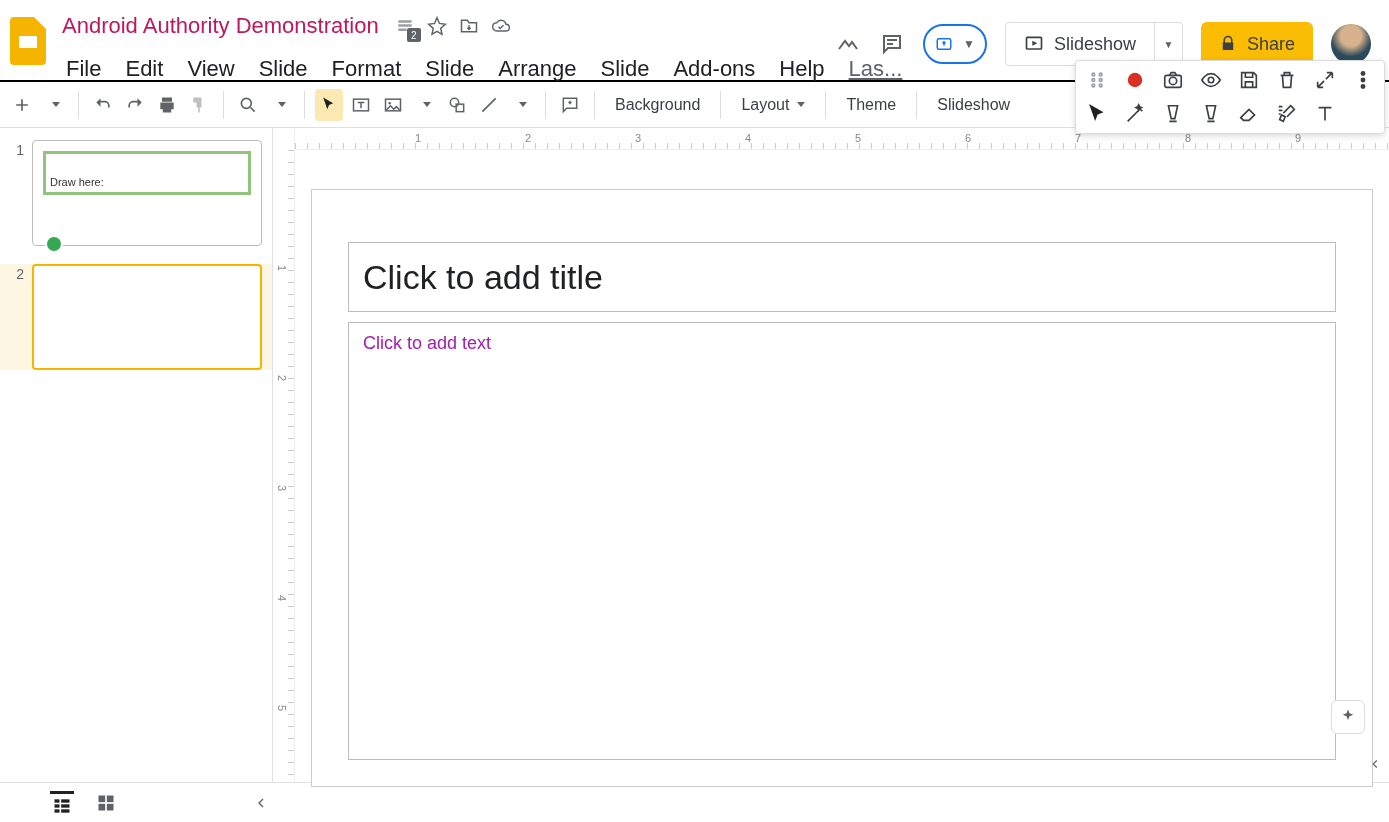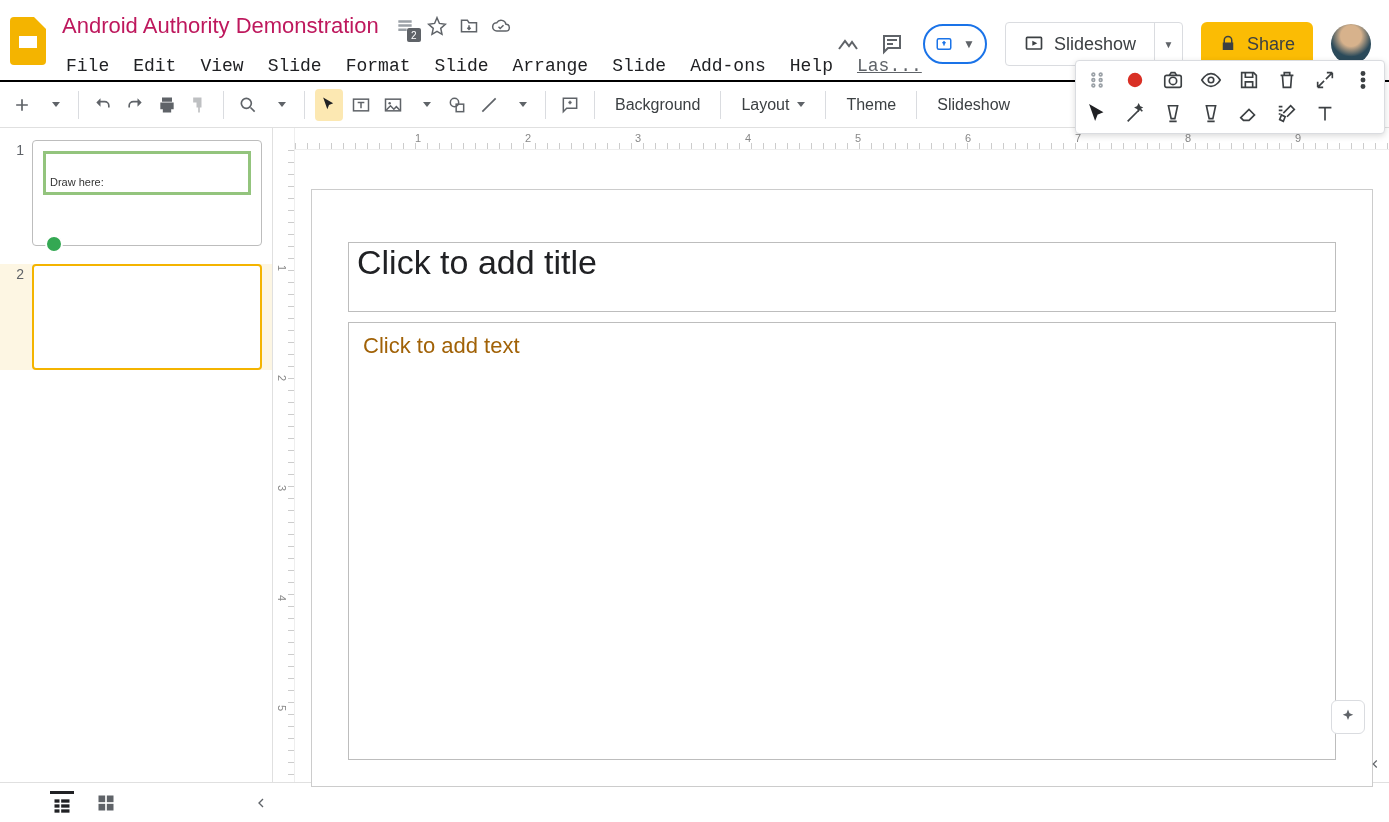--- a/index.html
+++ b/index.html
@@ -11,21 +11,21 @@
   .app-logo { width: 40px; height: 54px; display: flex; align-items: center; justify-content: center; margin-top: 6px; }
   .app-logo svg { width: 36px; height: 48px; }
   .title-area { margin-left: 8px; display: flex; flex-direction: column; }
   .title-row { display: flex; align-items: center; gap: 8px; height: 36px; }
   .doc-title { font-size: 22px; color: #be185d; padding: 2px 6px; }
   .title-icon { width: 24px; height: 24px; display: flex; align-items: center; justify-content: center; color: #5f6368; cursor: pointer; }
   .title-icon svg { width: 20px; height: 20px; fill: #5f6368; }
   .badge { position: relative; }
   .badge-num { position: absolute; bottom: -4px; right: -4px; background: #5f6368; color: #fff; font-size: 10px; width: 14px; height: 14px; display:flex;align-items:center;justify-content:center; border-radius:2px;}
   .menus { display: flex; gap: 4px; padding-top: 8px; }
-  .menu-item { font-size: 18px; color: #202124; padding: 4px 10px; cursor: pointer; border-radius: 4px; font-family: Liberation Mono, monospace; }
+  .menu-item { font-size: 22px; color: #202124; padding: 4px 10px; cursor: pointer; border-radius: 4px; }
   .menu-item.last { color: #5f6368; text-decoration: underline; }
   .header-right { position: absolute; right: 18px; top: 22px; display: flex; align-items: center; gap: 18px; }
   .hr-icon { width: 26px; height: 26px; display:flex;align-items:center;justify-content:center; color:#5f6368; cursor:pointer; }
   .hr-icon svg { width: 24px; height: 24px; fill: none; stroke: #5f6368; stroke-width: 2; }
   .present-chip { border:2px solid #1a73e8; border-radius: 20px; height:40px; padding:0 10px; display:flex; align-items:center; gap:6px; }
   .present-chip svg { width:18px; height:18px; fill:#1a73e8; }
   .present-drop { font-size:12px; color:#5f6368; margin-left:4px; }
   .slideshow-btn { display:flex; align-items:center; border:1px solid #dadce0; border-radius:4px; height:44px; }
   .slideshow-main { display:flex; align-items:center; gap:10px; padding:0 18px; color:#3c4043; font-size:18px; cursor:pointer; }
   .slideshow-main svg { width:20px; height:20px; fill:#3c4043; }
@@ -55,24 +55,24 @@
   .thumb .mini-avatar { position:absolute; bottom:-8px; left:12px; width:18px; height:18px; border-radius:50%; background:#34a853; border:2px solid #fff;}
   
   .canvas-area { flex:1; position:relative; background:#fff; display:flex; }
   .vruler { width:22px; background:#fff; border-right:1px solid #eee; position:relative; }
   .hruler { height:22px; background:#fff; border-bottom:1px solid #eee; position:absolute; left:22px; right:0; top:0; }
   .ruler-tick { position:absolute; font-size:11px; color:#888; }
   .hruler .ruler-tick { top:4px; }
   .vruler .ruler-tick { left:3px; transform: translateY(-50%); writing-mode: vertical-rl; transform-origin:center; }
   .stage { position:absolute; left:22px; top:22px; right:0; bottom:0; background:#fff; display:flex; align-items:flex-start; justify-content:center; padding-top:40px;}
   .slide { width:1060px; height:596px; background:#fff; box-shadow: 0 0 0 1px #ccc; position:relative; }
-  .title-box { position:absolute; left:36px; right:36px; top:52px; height:70px; border:1px solid #bdbdbd; display:flex; padding:0 8px; }
+  .title-box { position:absolute; left:36px; right:36px; top:52px; height:70px; border:1px solid #bdbdbd; display:flex; align-items:center; padding:0 14px; }
   .title-box span { font-size:34px; color:#202124; font-weight:400; }
   .text-box  { position:absolute; left:36px; right:36px; top:132px; bottom:26px; border:1px solid #bdbdbd; padding:10px 14px; }
-  .text-box span { font-size:22px; color:#a16207; }
+  .text-box span { font-size:18px; color:#a21caf; }
   
   .ext-panel { position:absolute; top:60px; right:4px; background:#fff; border:1px solid #dadce0; border-radius:4px; box-shadow:0 2px 6px rgba(0,0,0,0.15); padding:6px 8px; z-index:50; }
   .ext-row { display:flex; gap:12px; align-items:center; }
   .ext-row + .ext-row { margin-top:8px; }
   .ext-icn { width:26px; height:26px; display:flex; align-items:center; justify-content:center; cursor:pointer; }
   .ext-icn svg { width:22px; height:22px; fill:none; stroke:#3c4043; stroke-width:1.8; }
   .ext-icn.record svg circle { fill:#d93025; stroke:#d93025; }
   .ext-drag svg { stroke:#9aa0a6; }
   
   .footer { height:40px; border-top:1px solid #e0e0e0; display:flex; align-items:center; justify-content:space-between; padding:0 10px; }

